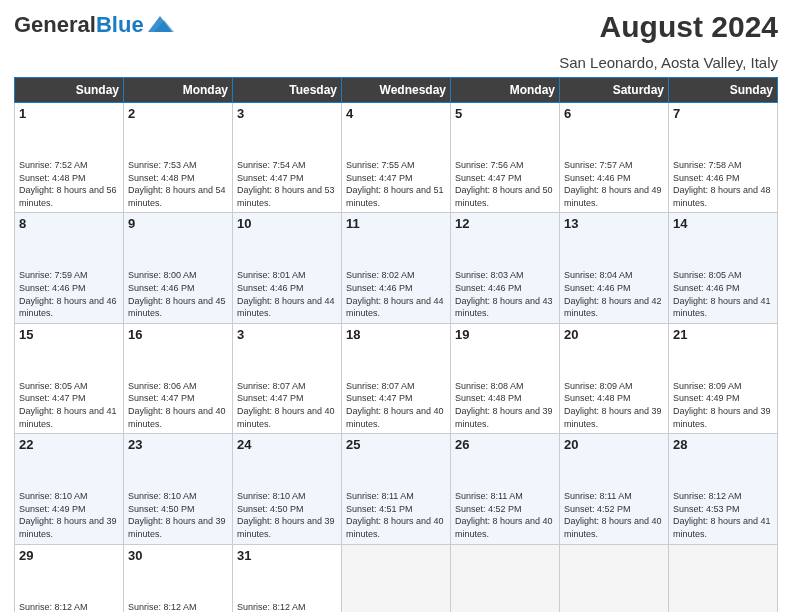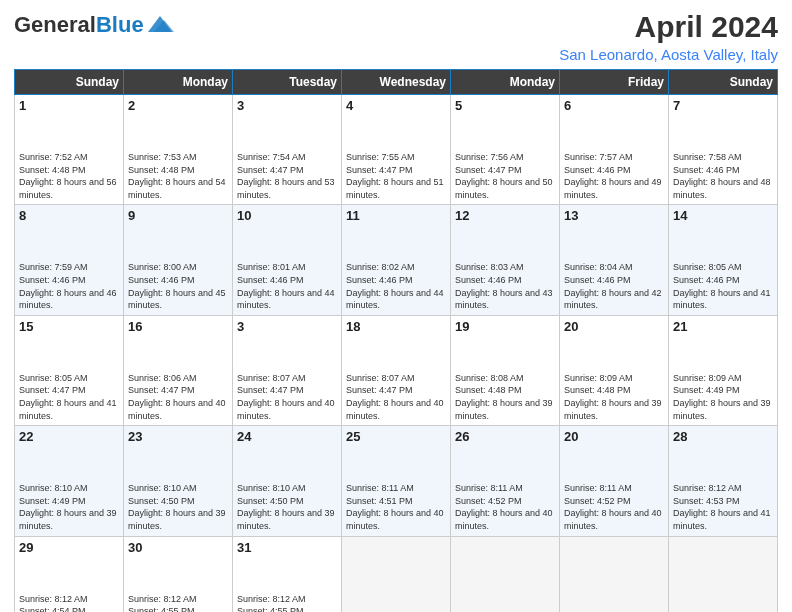--- a/index.html
+++ b/index.html
@@ -30,22 +30,22 @@
     .title-block {
       text-align: right;
     }
     .month-title {
       font-size: 30px;
       font-weight: bold;
       color: #333;
     }
     .subtitle {
       font-size: 15px;
-      color: #3b82f6;
-      margin-top: 2px;
+      color: #404040;
+      margin-top: 10px;
     }
     table {
       width: 100%;
       border-collapse: collapse;
       table-layout: fixed;
     }
     th {
       background-color: #404040;
       color: white;
       font-size: 12px;
@@ -95,35 +95,35 @@
         <div style="font-size:22px;font-weight:bold;color:#333;line-height:1;">
           <span style="color:#333;">General</span><span style="color:#1a7dc4;">Blue</span>
         </div>
         <svg width="28" height="22" viewBox="0 0 28 22">
           <polygon points="2,18 14,2 26,18" fill="#1a7dc4" opacity="0.85"></polygon>
           <polygon points="8,18 18,6 28,18" fill="#1a7dc4" opacity="0.6"></polygon>
         </svg>
       </div>
     </div>
     <div class="title-block">
-      <div class="month-title">April 2024</div>
+      <div class="month-title">August 2024</div>
       <div class="subtitle">San Leonardo, Aosta Valley, Italy</div>
     </div>
   </div>
 
   <table>
     <thead>
       <tr>
 
       <th>Sunday</th>
           <th>Monday</th>
           <th>Tuesday</th>
           <th>Wednesday</th>
           <th>Monday</th>
-          <th>Friday</th>
+          <th>Saturday</th>
           <th>Sunday</th>
         </tr>
     </thead>
     <tbody id="calendar-body">
     <tr>
           <td>
         <span class="day-num">1</span>
         <div class="day-info">
           Sunrise: 7:52 AM<br>
           Sunset: 4:48 PM<br>

